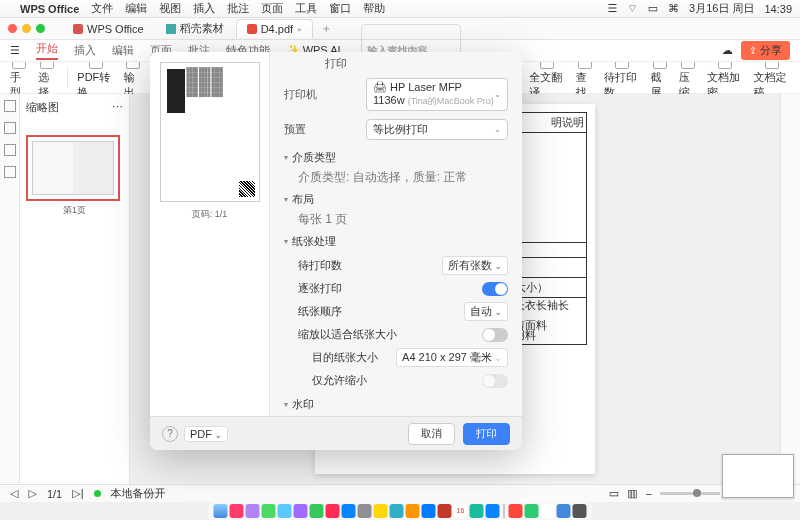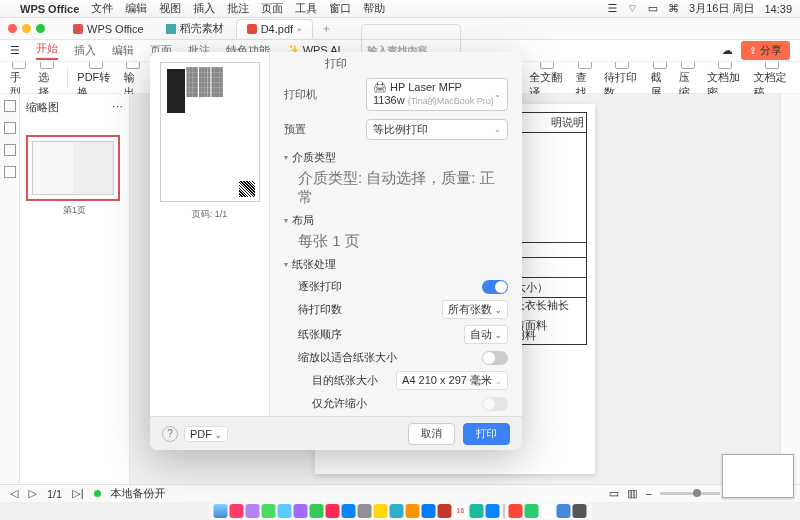--- a/index.html
+++ b/index.html
@@ -55,21 +55,21 @@
 .preview .qrc{position:absolute;right:4px;bottom:4px;width:16px;height:16px;background:repeating-linear-gradient(45deg,#000,#000 1px,#fff 1px,#fff 2px);}
 .pgnum{font-size:9px;color:#666;margin-top:6px;}
 .dlg-right{flex:1;padding:22px 14px 8px;overflow:auto;font-size:10.5px;color:#444;}
 .row{display:flex;align-items:center;padding:4px 0;gap:22px;}
 .row .lbl{width:60px;color:#555;}
 .row .val{flex:1;display:flex;align-items:center;justify-content:flex-end;gap:4px;color:#666;}
 .selbox{border:1px solid #ccc;border-radius:4px;padding:2px 6px;font-size:10px;background:#fff;flex:1;display:flex;align-items:center;justify-content:space-between;}
 .sect{margin-top:6px;}
 .sect .shdr{display:flex;align-items:center;gap:4px;color:#333;margin:4px 0;}
 .sect .shdr::before{content:"▾";font-size:8px;color:#888;}
-.sect .sub{padding-left:14px;font-size:15px;color:#777;}
+.sect .sub{padding-left:14px;font-size:12px;color:#777;}
 .subrow{display:flex;align-items:center;justify-content:space-between;padding:3px 0 3px 14px;font-size:10px;color:#555;}
 .toggle{width:26px;height:14px;border-radius:8px;background:#ccc;position:relative;}
 .toggle.on{background:#3b82f6;}
 .toggle::after{content:"";position:absolute;width:12px;height:12px;border-radius:50%;background:#fff;top:1px;left:1px;}
 .toggle.on::after{left:13px;}
 .miniSel{border:1px solid #ddd;border-radius:3px;padding:1px 5px;font-size:9px;color:#666;background:#fff;}
 .dlg-footer{position:absolute;bottom:0;left:0;right:0;height:34px;background:#f0f0f0;border-top:1px solid #ddd;display:flex;align-items:center;justify-content:flex-end;padding:0 12px;gap:8px;}
 .dlg-footer .left{margin-right:auto;display:flex;gap:6px;align-items:center;}
 .btn{border:1px solid #ccc;background:#fff;padding:3px 12px;border-radius:4px;font-size:10.5px;}
 .btn.primary{background:#3b82f6;color:#fff;border-color:#3b82f6;}
@@ -295,26 +295,26 @@
       <div class="shdr">介质类型</div>
       <div class="sub">介质类型: 自动选择，质量: 正常</div>
     </div>
     <div class="sect">
       <div class="shdr">布局</div>
       <div class="sub">每张 1 页</div>
     </div>
     <div class="sect">
       <div class="shdr">纸张处理</div>
       <div class="subrow">
+          <span>待打印数</span>
+          <span class="miniSel"><span>所有张数</span> ⌄</span>
+        </div>
+      <div class="subrow">
           <span>逐张打印</span>
           <div class="toggle on"></div>
-        </div>
-      <div class="subrow">
-          <span>待打印数</span>
-          <span class="miniSel"><span>所有张数</span> ⌄</span>
         </div>
       <div class="subrow">
           <span>纸张顺序</span>
           <span class="miniSel"><span>自动</span> ⌄</span>
         </div>
       <div class="subrow">
           <span>缩放以适合纸张大小</span>
           <div class="toggle"></div>
         </div>
       <div class="subrow" style="padding-left:28px;color:#aaa">

